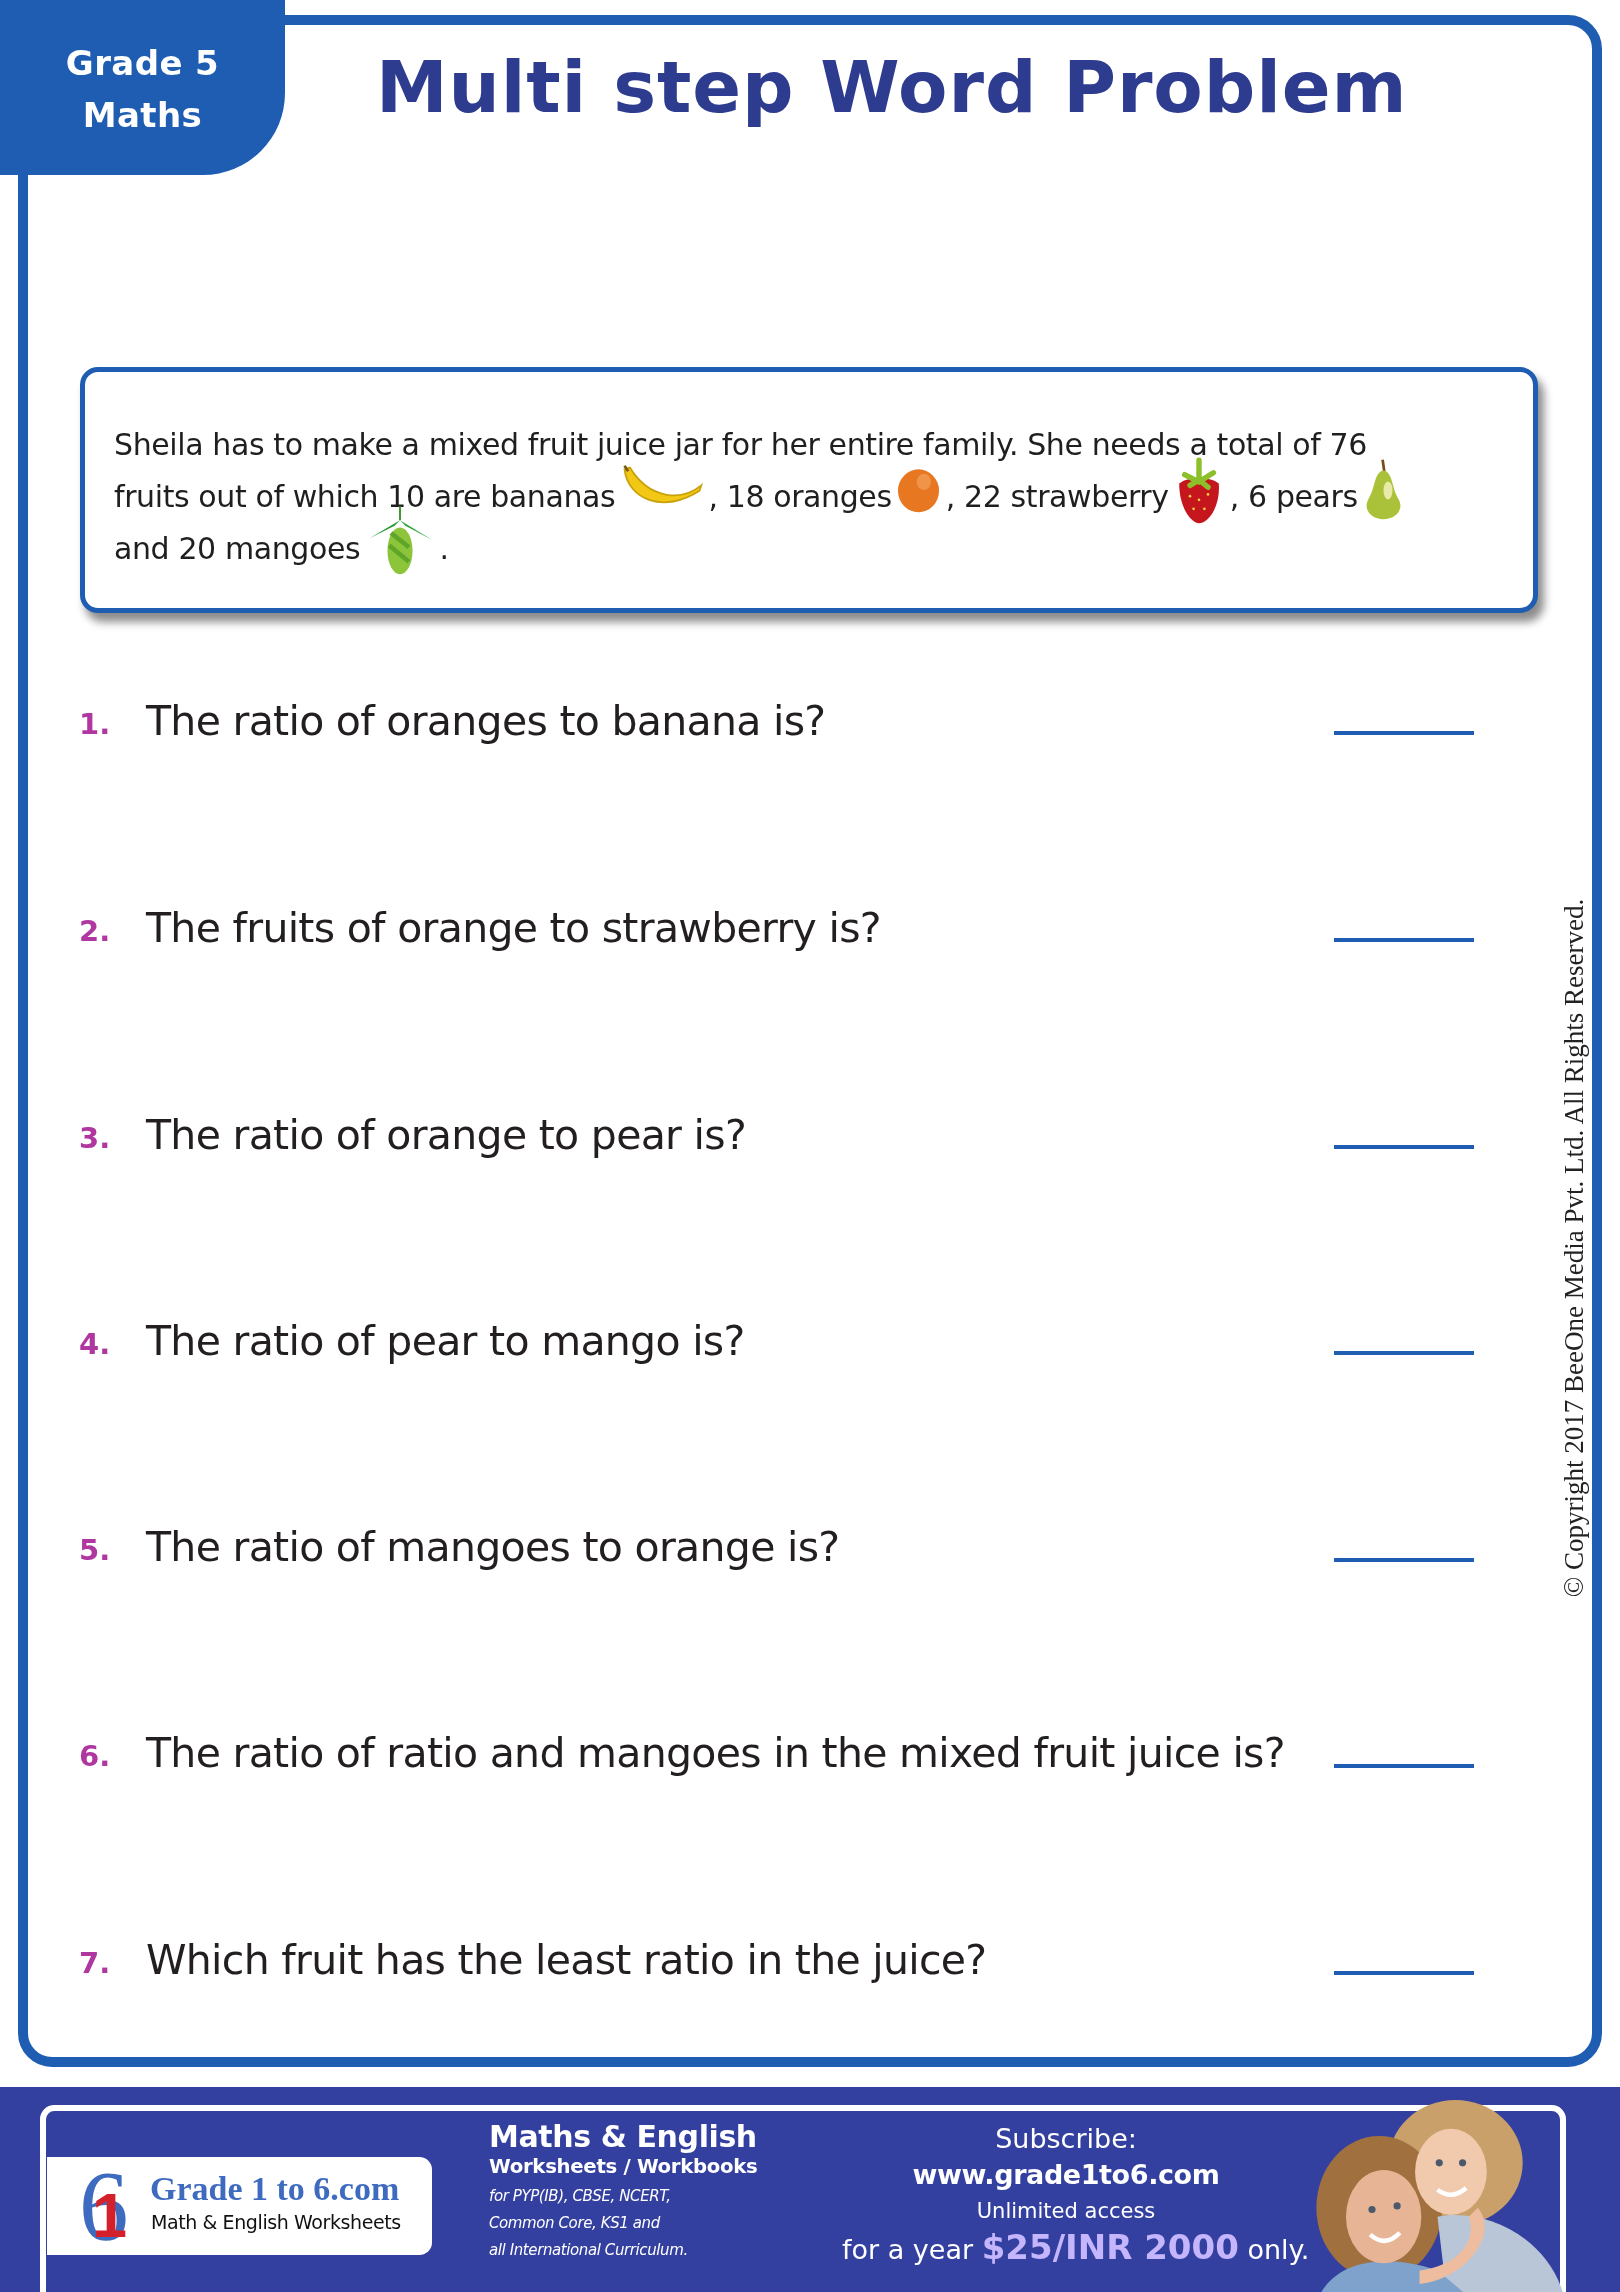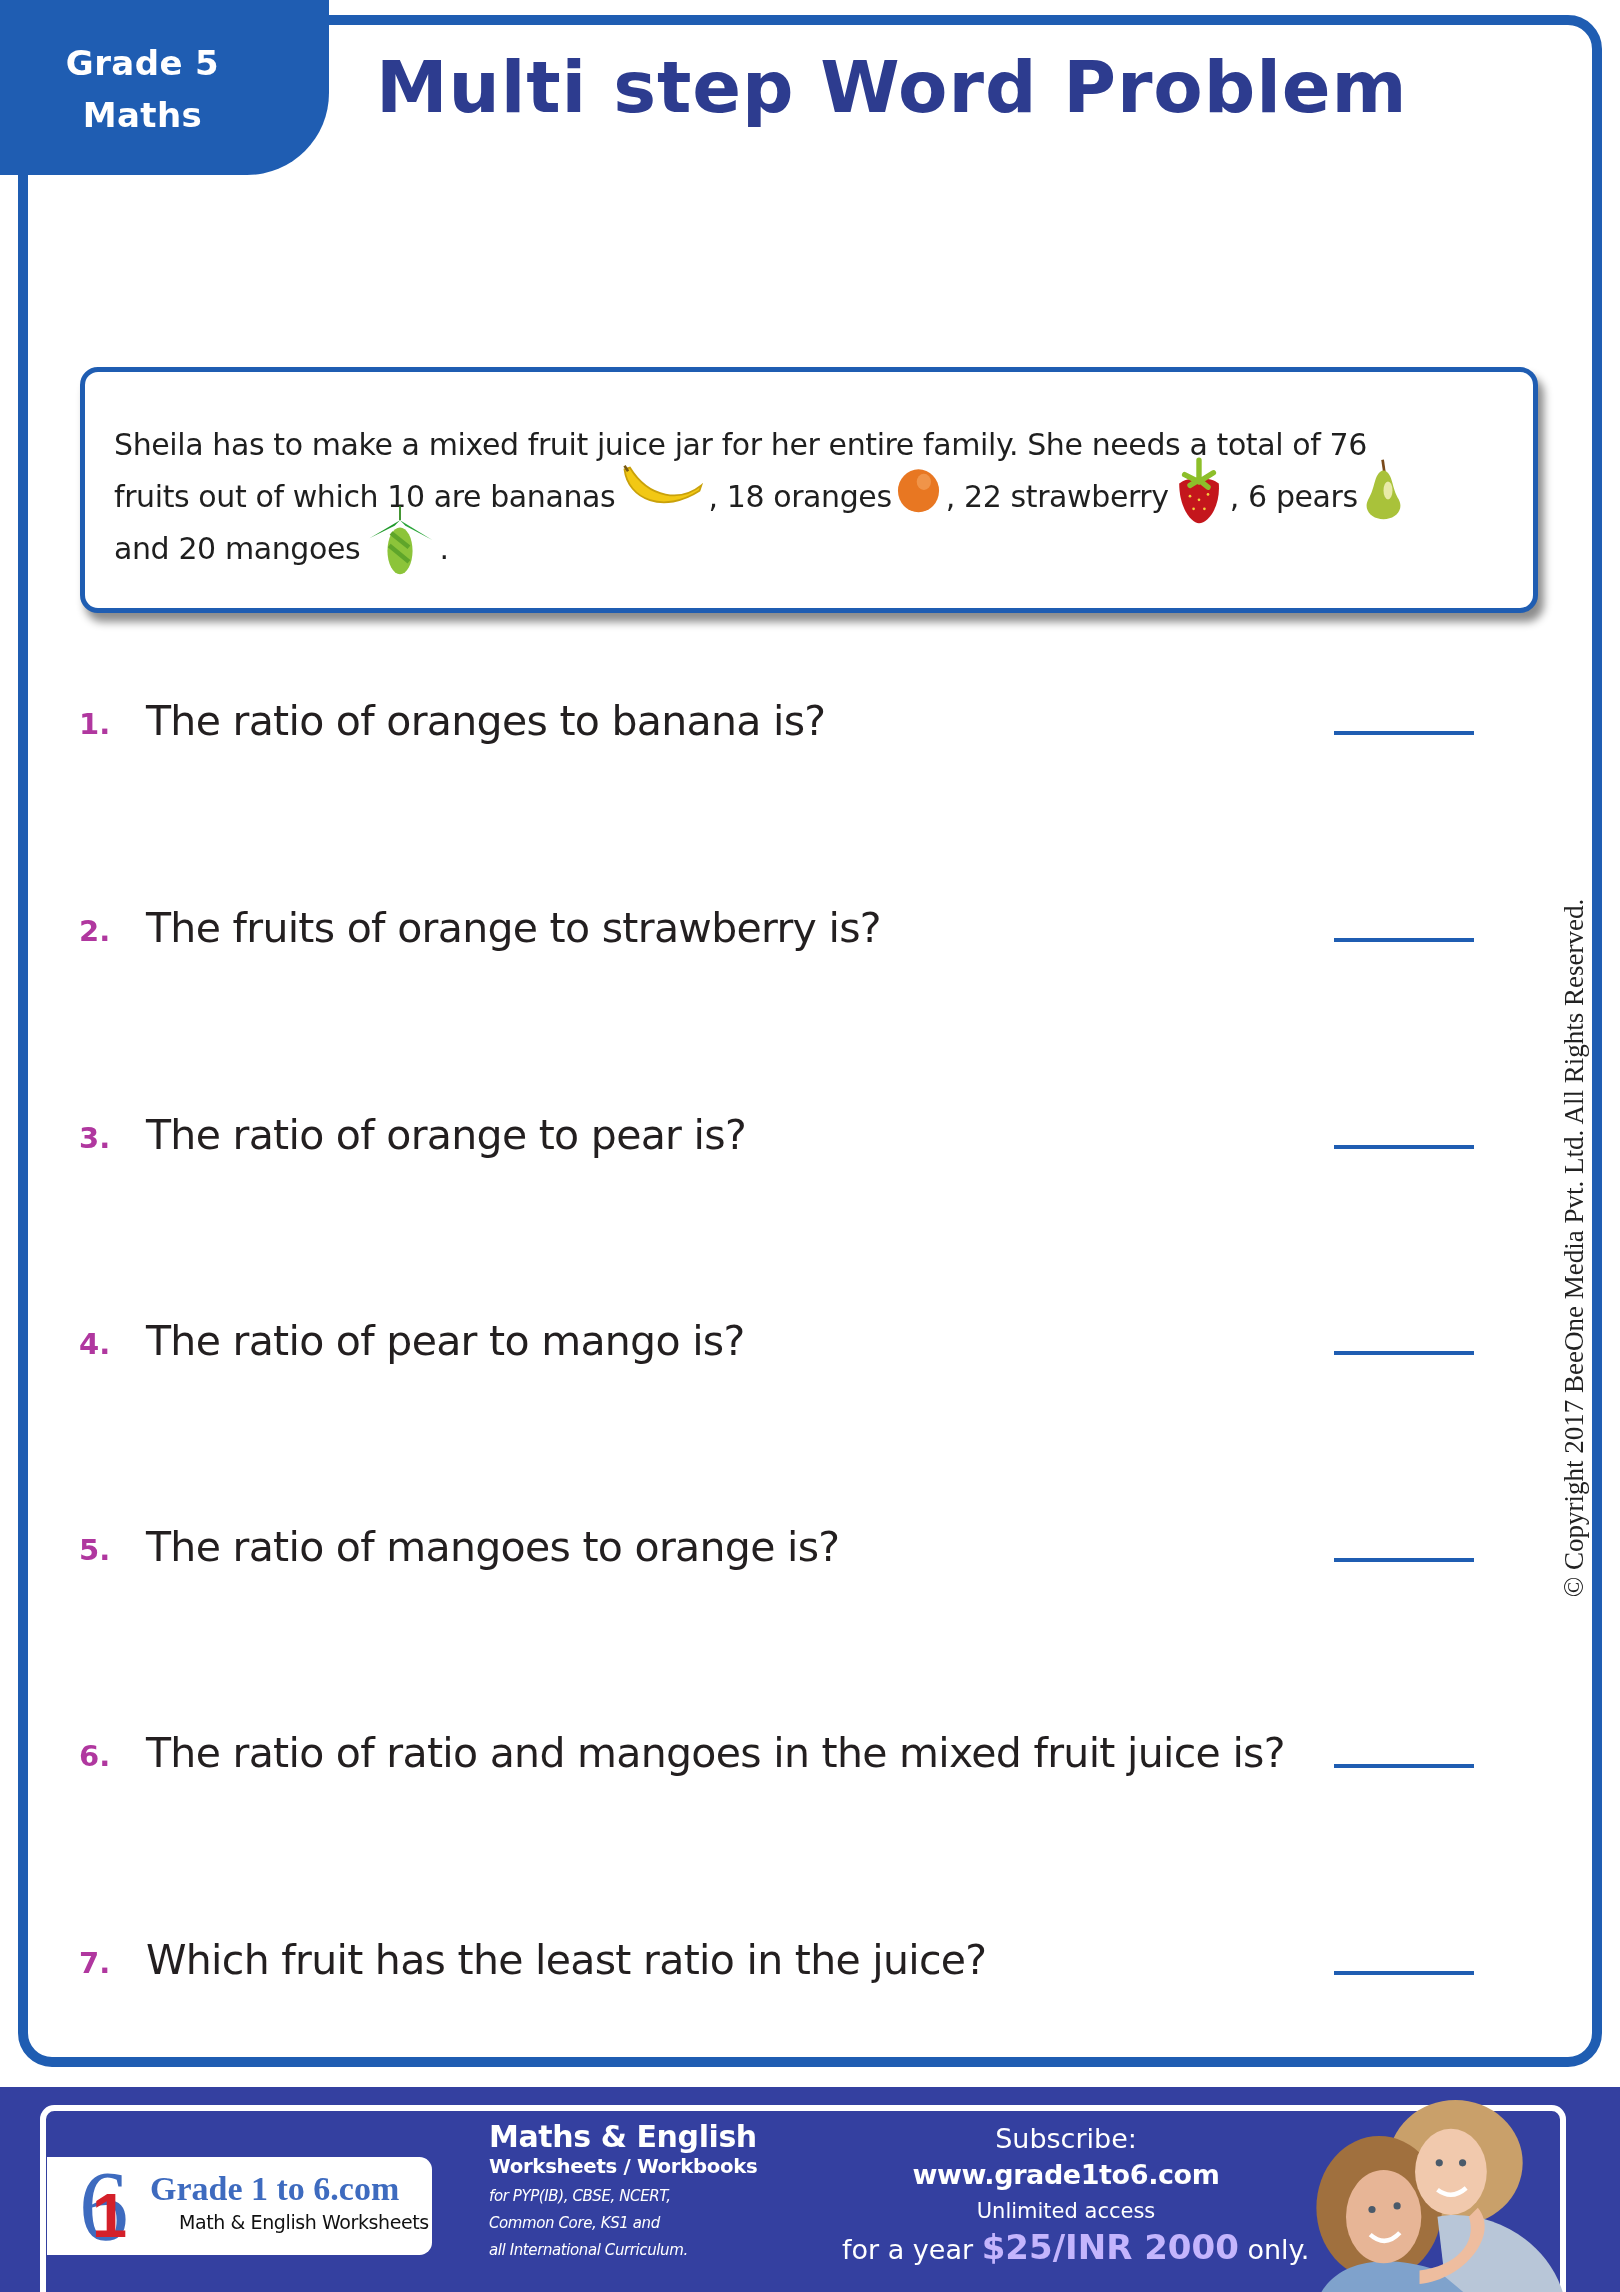--- a/index.html
+++ b/index.html
@@ -2,21 +2,21 @@
 <html style="font-size:14.3px"><head>
 <meta charset="utf-8">
 <style>
   html, body { margin:0; padding:0; }
   body { width:1620px; height:2293px; position:relative; overflow:hidden; background:#ffffff; font-family:"DejaVu Sans", sans-serif; }
 
   
   .frame { position:absolute; left:18px; top:15px; width:1564px; height:2032px; border:10.7px solid #1f5db2; border-radius:34px; box-sizing:content-box; }
 
   
-  .grade-tab { position:absolute; left:0; top:0; width:285px; height:175px; background:#1f5db2; border-bottom-right-radius:82px; z-index:2;padding-left:44px; }
+  .grade-tab { position:absolute; left:0; top:0; width:285px; height:175px; background:#1f5db2; border-bottom-right-radius:82px; z-index:2; }
   .grade-tab .line { position:absolute; left:0; width:285px; text-align:center; color:#ffffff; font-family:"DejaVu Sans", sans-serif; font-weight:bold; font-size:34px; letter-spacing:0.4px; }
   .grade-tab .l1 { top:43px; }
   .grade-tab .l2 { top:95px; }
 
   
   .title { position:absolute; left:376px; top:45px; width:1084px; text-align:left; color:#2d3c8f; font-family:"DejaVu Sans", sans-serif; font-weight:bold; font-size:72px; letter-spacing:0.9px; white-space:nowrap; }
 
   
   .story { position:absolute; left:80px; top:367px; width:1448px; height:236px; border:5.4px solid #1f5db2; border-radius:18px; background:#ffffff; box-shadow:5.4px 9px 9px rgba(0,0,0,0.45); }
   .story-text { position:absolute; left:29px; top:47px; width:1406px; font-family:"DejaVu Sans", sans-serif; font-size:30px; line-height:52px; color:#1f1f1f; letter-spacing:-0.4px; }
@@ -32,21 +32,21 @@
   
   .copyright { position:absolute; left:1574px; top:1248px; transform:translate(-50%,-50%) rotate(-90deg); white-space:nowrap; font-family:"Liberation Serif", serif; font-size:27px; color:#222; }
 
   
   .footer { position:absolute; left:0; top:2087px; width:1620px; height:206px; background:#3440a0; }
   .footer-inner { position:absolute; left:40px; top:18px; width:1526px; height:215px; border:6.3px solid #ffffff; border-radius:14.3px; box-sizing:border-box; }
   .logo-box { position:absolute; left:47px; top:70px; width:385px; height:98px; background:#ffffff; border-radius:0 12.5px 12.5px 0; }
   .logo-six { position:absolute; left:32px; top:3.6px; font-family:"Liberation Serif", serif; font-size:99px; line-height:90px; color:#3e6bbf; }
   .logo-one { position:absolute; left:45px; top:27px; font-family:"Liberation Sans", sans-serif; font-weight:bold; font-size:63px; line-height:63px; color:#d4202a; }
   .logo-name { position:absolute; left:103px; top:12.5px; font-family:"Liberation Serif", serif; font-weight:bold; font-size:34px; color:#3e6bbf; white-space:nowrap; }
-  .logo-tag { position:absolute; left:104px; top:54px; font-family:"DejaVu Sans", sans-serif; font-size:19px; color:#111; white-space:nowrap; letter-spacing:-0.4px;margin-left:28px; }
+  .logo-tag { position:absolute; left:104px; top:54px; font-family:"DejaVu Sans", sans-serif; font-size:19px; color:#111; white-space:nowrap; letter-spacing:-0.4px; }
 
   .mid { position:absolute; left:489px; top:0; width:296px; color:#ffffff; }
   .mid-h { font-family:"DejaVu Sans", sans-serif; font-weight:bold; font-size:30px; line-height:36px; margin-top:32px; letter-spacing:-0.4px; }
   .mid-s { font-family:"DejaVu Sans", sans-serif; font-weight:bold; font-size:19.7px; line-height:23px; letter-spacing:-0.3px; }
   .mid-p { font-family:"DejaVu Sans", sans-serif; font-size:15px; line-height:27px; margin-top:5.4px; letter-spacing:-0.4px;font-style:italic; }
 
   .sub { position:absolute; left:842px; top:0; width:448px; text-align:center; color:#ffffff; }
   .sub-l1 { font-family:"DejaVu Sans", sans-serif; font-size:27px; line-height:36px; margin-top:34px; }
   .sub-l2 { font-family:"DejaVu Sans", sans-serif; font-weight:bold; font-size:27px; line-height:36px; letter-spacing:-0.4px; }
   .sub-l3 { font-family:"DejaVu Sans", sans-serif; font-size:21px; line-height:36px; }

